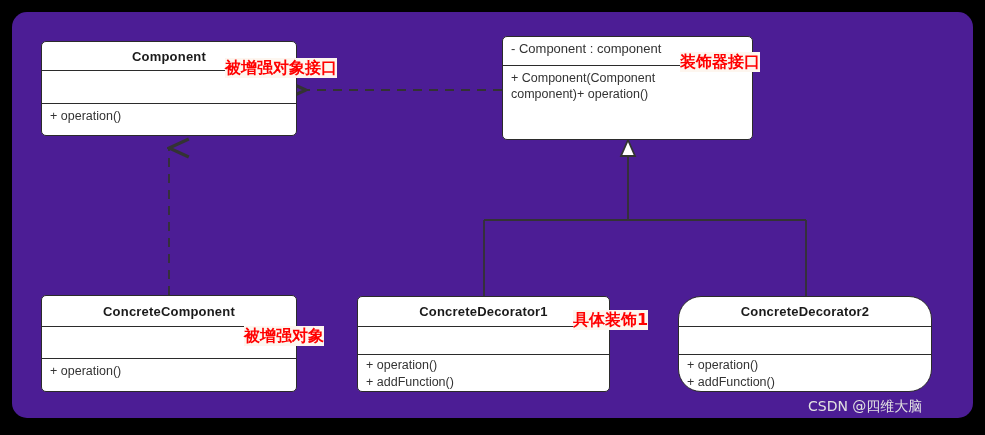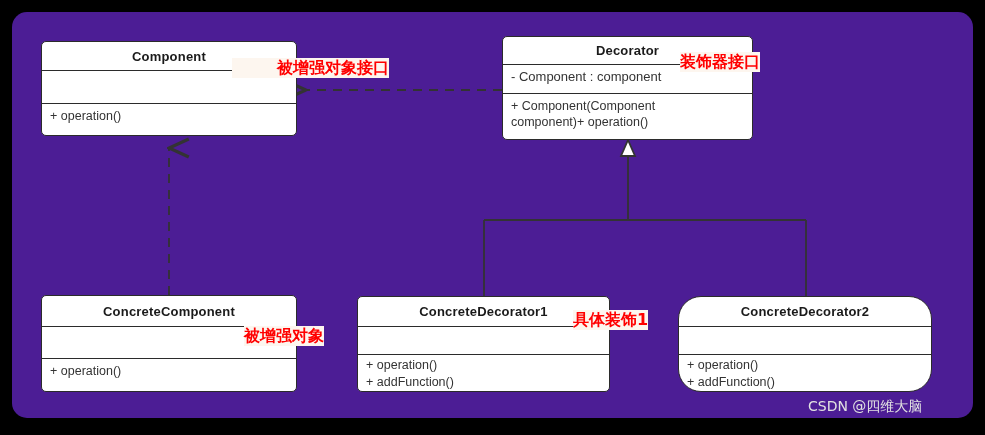--- a/index.html
+++ b/index.html
@@ -135,24 +135,23 @@
       </g>
     </svg>
 
     <div class="uml-box" style="left:29px; top:29px; width:256px; height:95px;">
       <div class="uml-title" style="height:29px;">Component</div>
       <div class="uml-attrs" style="height:33px;"></div>
       <div class="uml-ops" style="height:31px;">
         <div class="op-line">+ operation()</div>
       </div>
     </div>
-    <div class="annot" style="left:220px; top:46px;padding-left:45px;">被增强对象接口</div>
+    <div class="annot" style="left:213px; top:46px;">被增强对象接口</div>
 
     <div class="uml-box" style="left:490px; top:24px; width:251px; height:104px;">
-      <div class="uml-title" style="height:28px;">Decorator</div>
       <div class="uml-attrs" style="height:29px;">
         <div class="attr-line">- Component : component</div>
       </div>
       <div class="uml-ops" style="height:45px;">
         <div class="op-line">+ Component(Component</div>
         <div class="op-line">component)+ operation()</div>
       </div>
     </div>
     <div class="annot" style="left:668px; top:40px;">装饰器接口</div>
 

